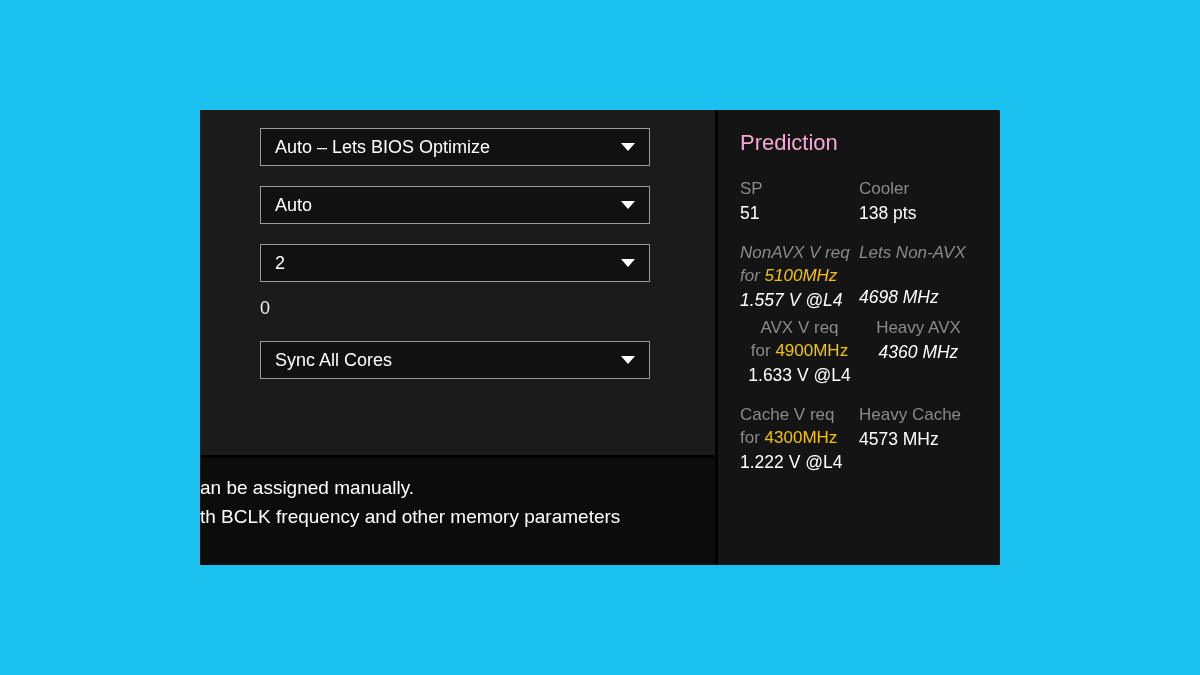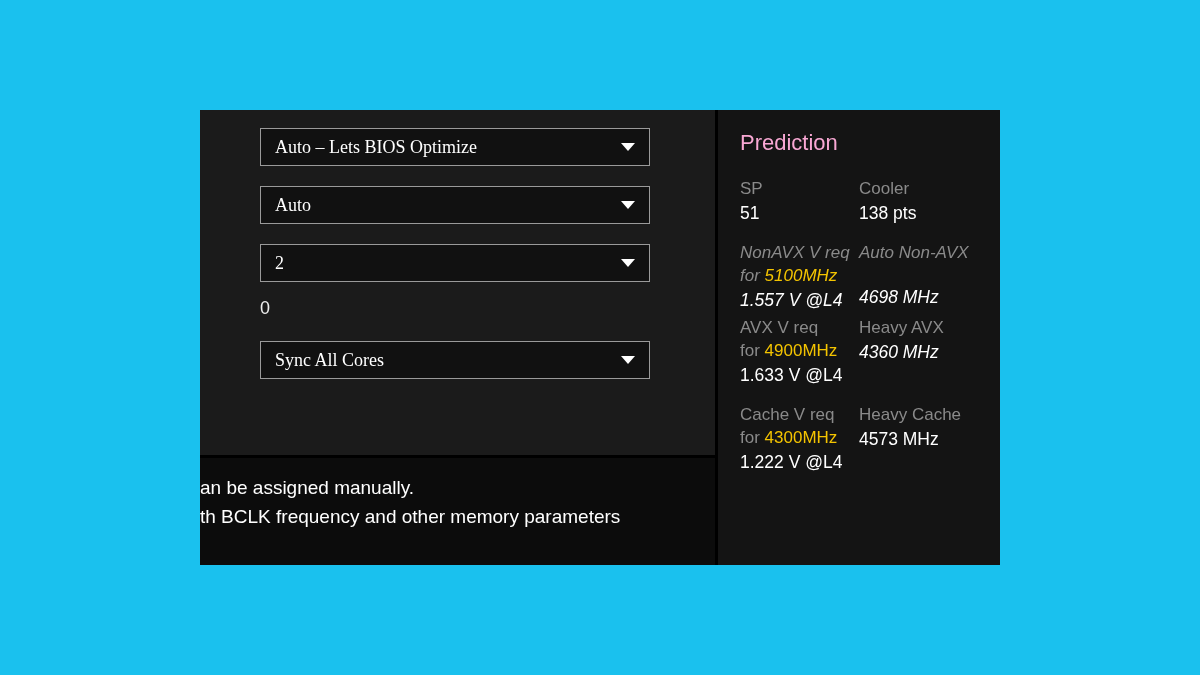--- a/index.html
+++ b/index.html
@@ -36,21 +36,20 @@
     height: 38px;
     display: flex;
     align-items: center;
     justify-content: space-between;
     padding: 0 14px;
     color: #fff;
     font-size: 18px;
     margin-bottom: 20px;
     cursor: pointer;
     background: #111;
-    font-family: Liberation Serif, serif;
   }
   .select .chev {
     display: inline-block;
   }
   .chev svg { display:block; }
   .static-val {
     color: #eee;
     font-size: 18px;
     padding-left: 60px;
     margin-top: -4px;
@@ -171,26 +170,26 @@
 
     <div class="row2" style="margin-bottom:6px;font-style:italic;">
       <div class="col">
         <div class="lbl">NonAVX V req</div>
         <div class="lbl">
           <span>for </span><span class="yel">5100MHz</span>
         </div>
         <div class="val">1.557 V @L4</div>
       </div>
       <div class="col">
-        <div class="lbl">Auto Non-AVX</div>
+        <div class="lbl">Lets Non-AVX</div>
         <div class="val" style="margin-top:22px;">4698 MHz</div>
       </div>
     </div>
 
-    <div class="row2" style="">
+    <div class="row2" style="text-align:center;">
       <div class="col">
         <div class="lbl">AVX V req</div>
         <div class="lbl">
           <span>for </span><span class="yel">4900MHz</span>
         </div>
         <div class="val">1.633 V @L4</div>
       </div>
       <div class="col">
         <div class="lbl">Heavy AVX</div>
         <div class="val" style="margin-top:2px;font-style:italic;">4360 MHz</div>

